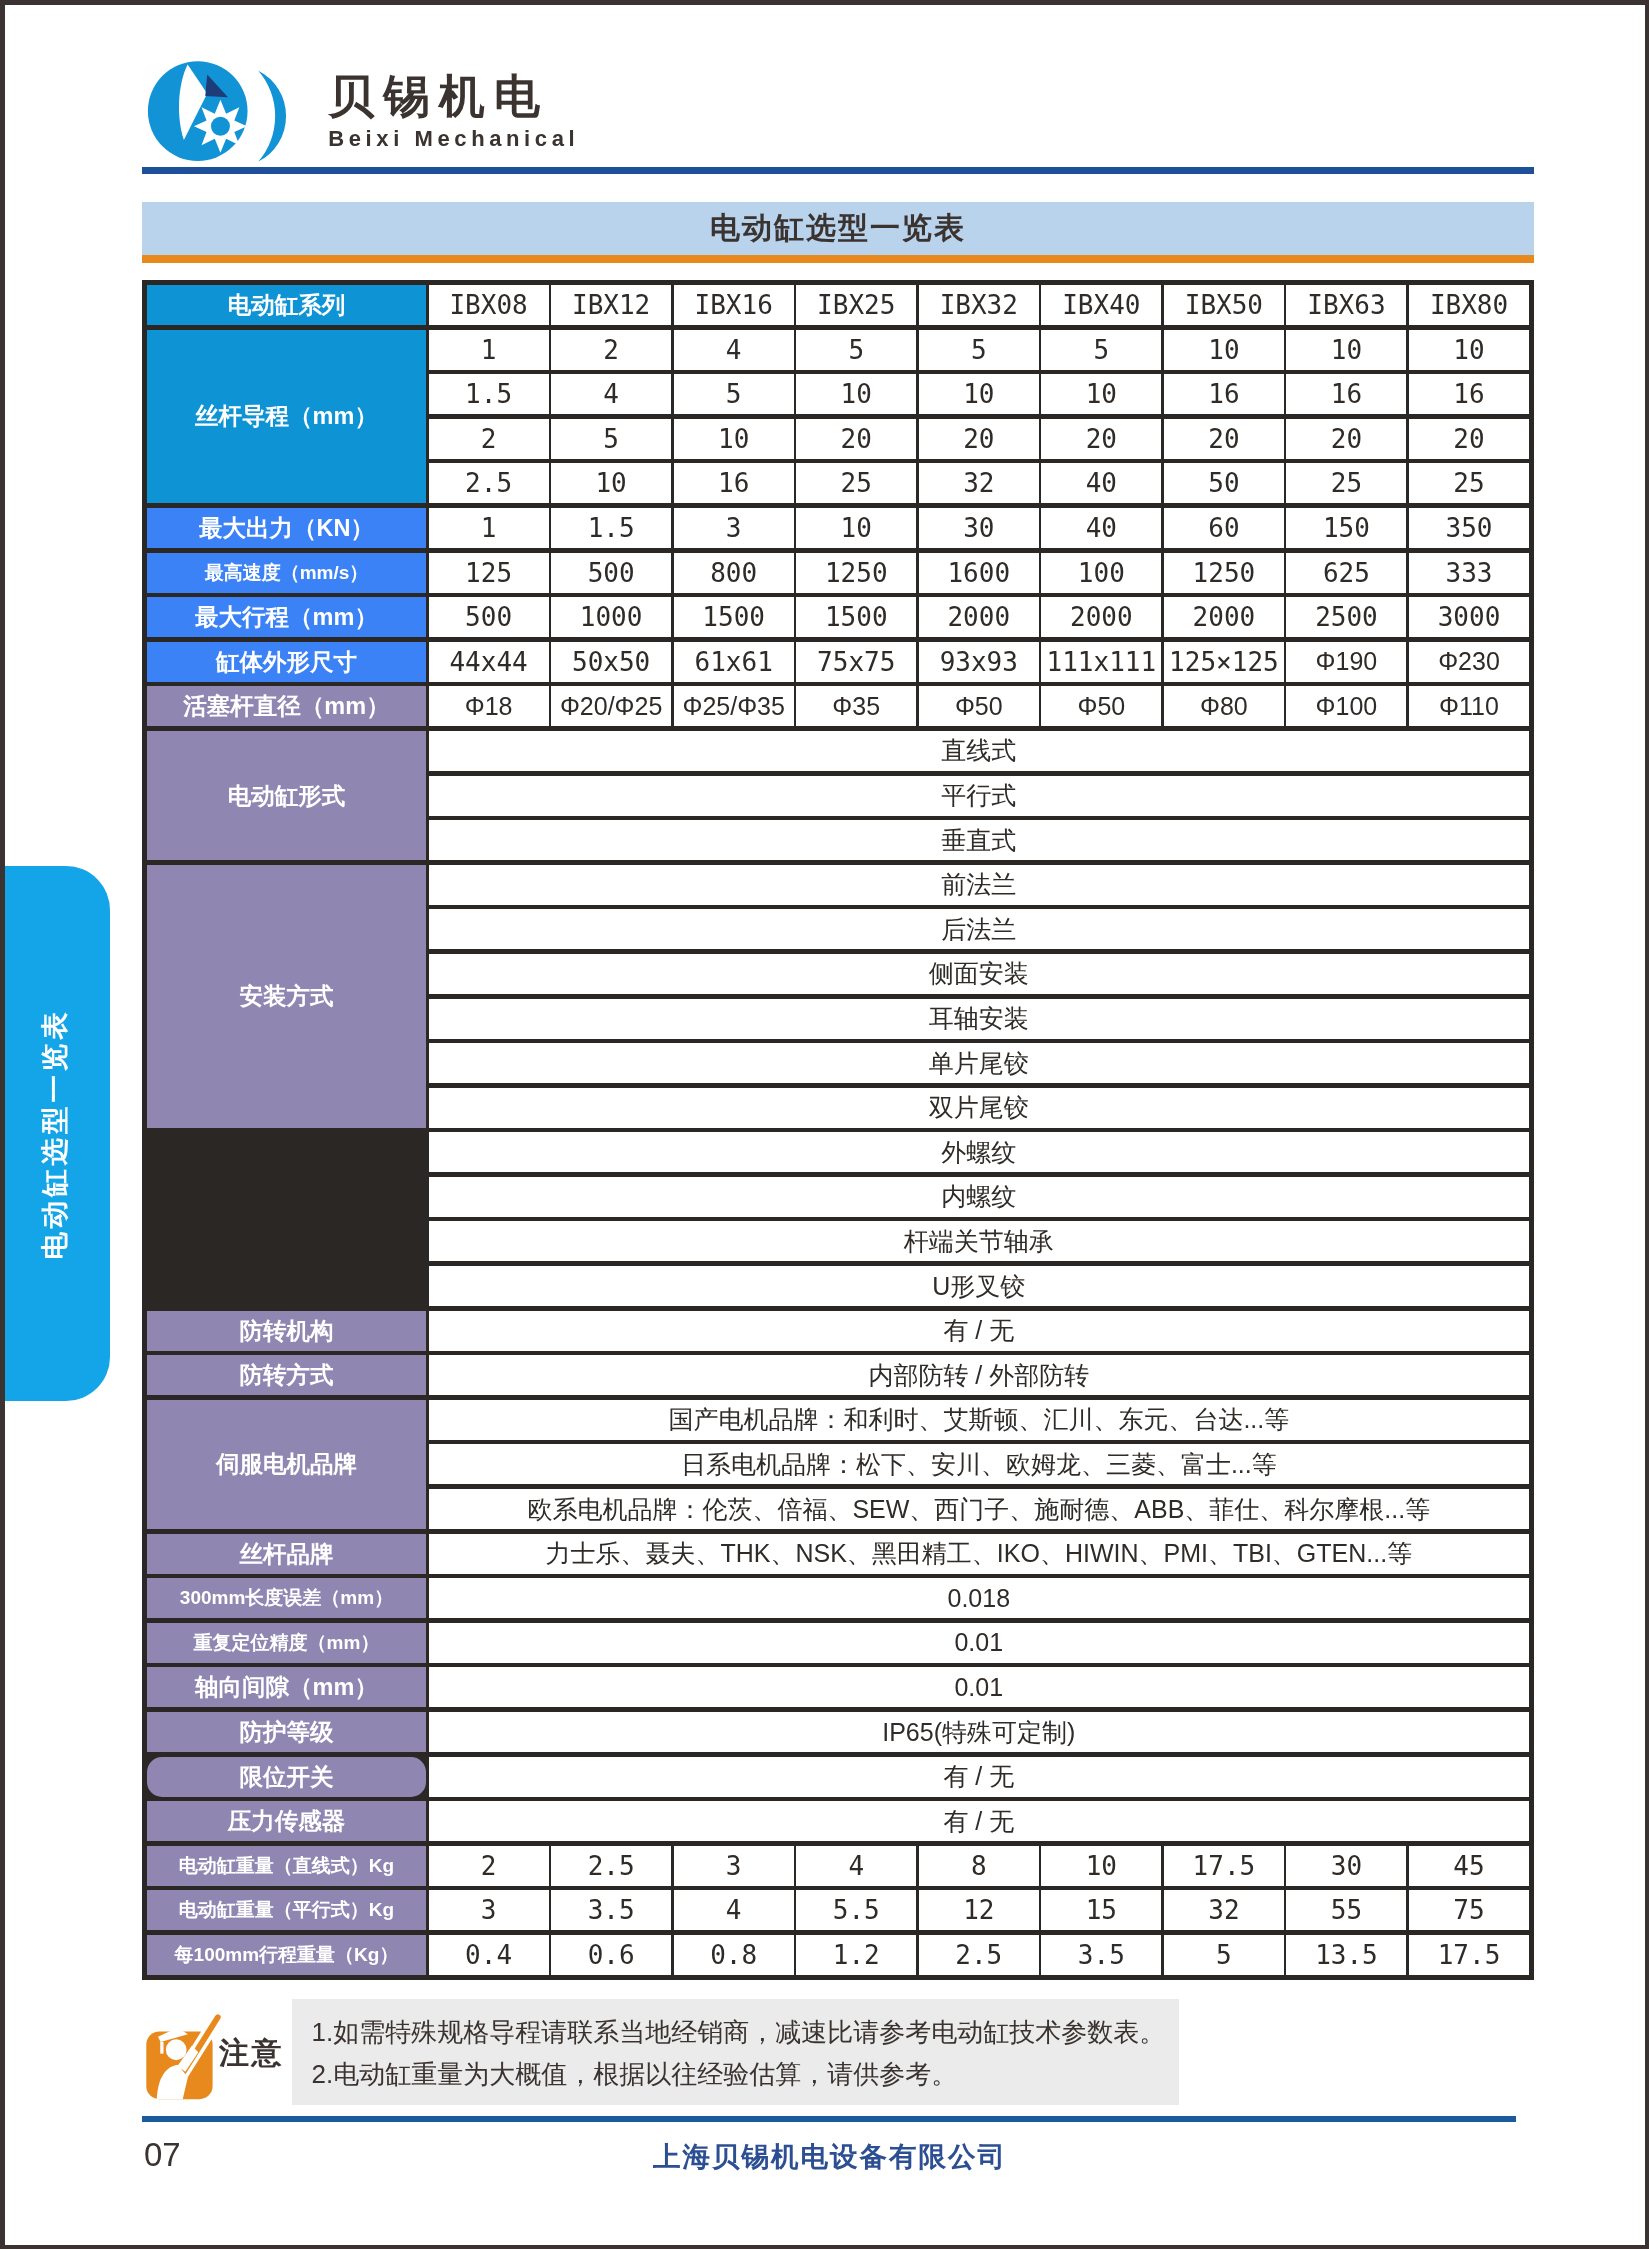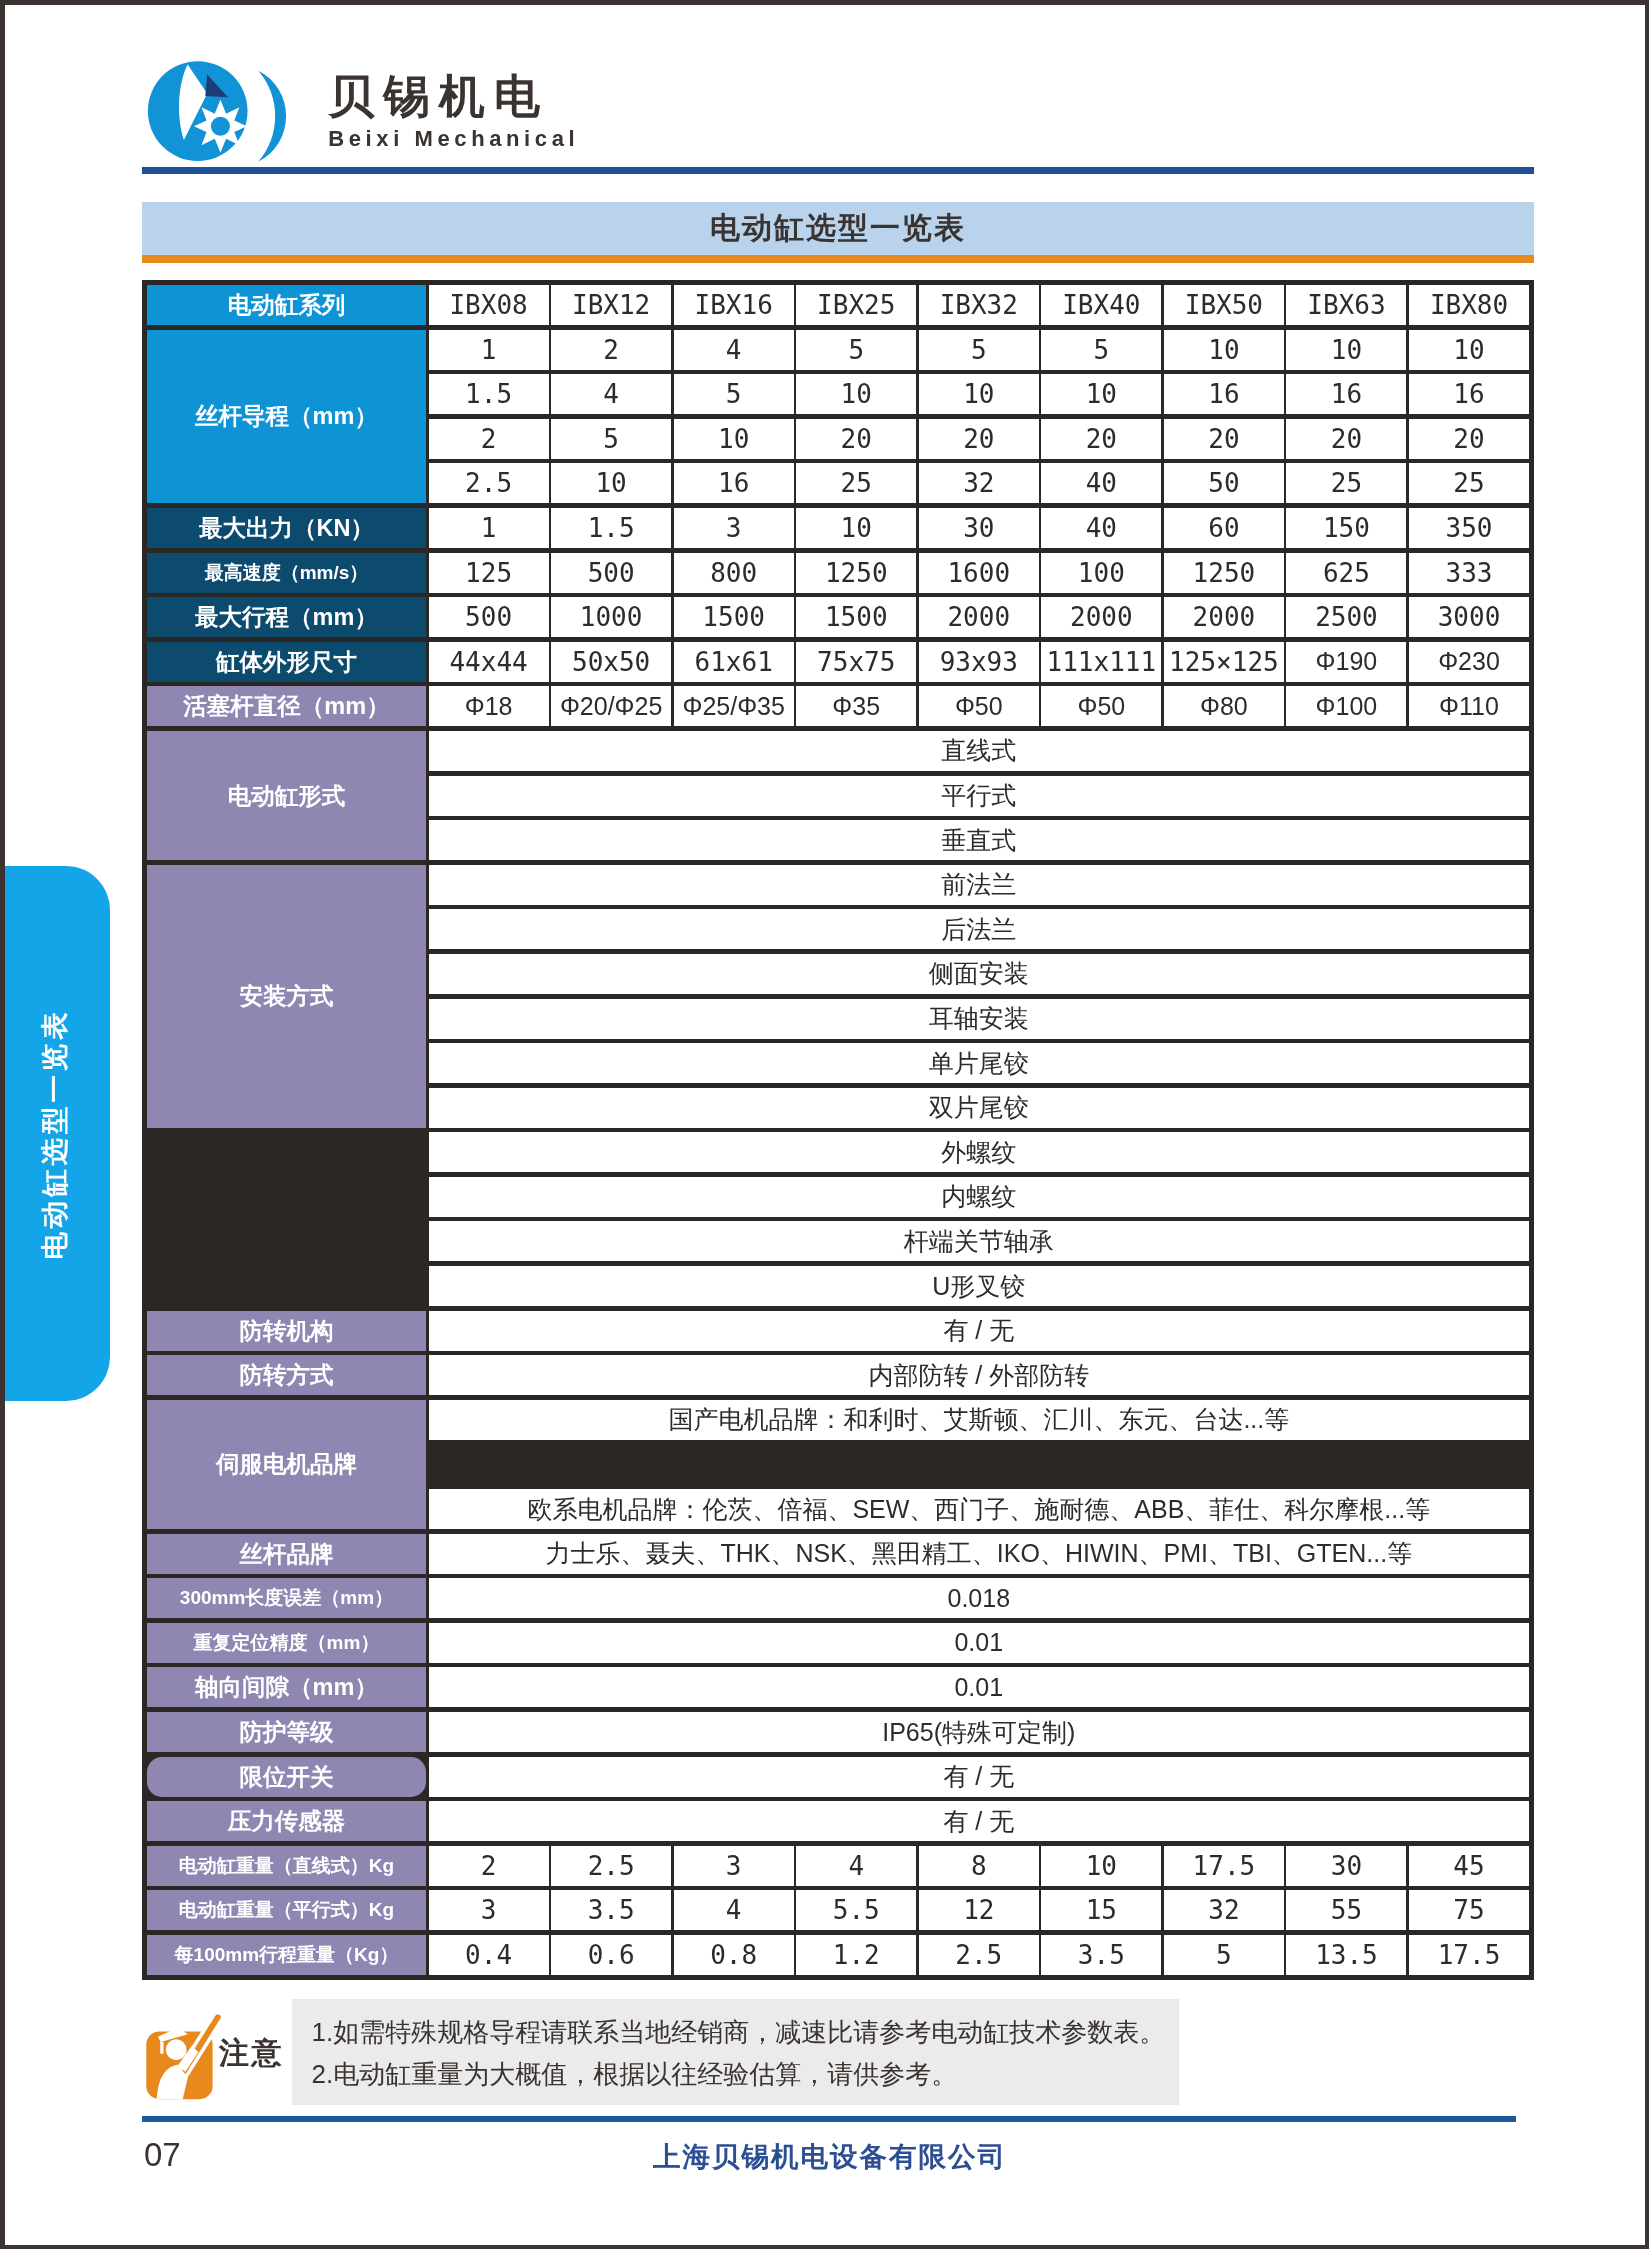--- a/index.html
+++ b/index.html
@@ -25,21 +25,21 @@
               display:grid;grid-template-columns:279px repeat(9,1fr);
               grid-auto-rows:40px;row-gap:4.6px;column-gap:2.6px;}
   .cell{background:#ffffff;display:flex;align-items:center;justify-content:center;
         color:#2f2b28;font-size:26px;font-family:"DejaVu Sans Mono","Liberation Sans",sans-serif;
         white-space:nowrap;overflow:hidden;}
   .cell.cn{font-family:"Liberation Sans",sans-serif;font-size:25px;}
   .label{color:#ffffff;font-weight:700;font-size:23.5px;font-family:"Liberation Sans",sans-serif;
          display:flex;align-items:center;justify-content:center;text-align:center;white-space:nowrap;}
   .label.small{font-size:19px;}
   .tone-blue{background:#0e93d5;}
-  .tone-slate{background:#0c4a6e;}
+  .tone-slate{background:#3b82f6;}
   .tone-purple{background:#8f87b2;}
 
   
   .side-tab{position:absolute;left:-5.9px;top:861px;width:111px;height:535px;background:#14a5e9;
             border-radius:0 44px 44px 0;display:flex;align-items:center;justify-content:center;z-index:5;}
   .side-tab span{display:block;transform:rotate(-90deg);white-space:nowrap;color:#ffffff;
                  font-size:27.5px;font-weight:700;letter-spacing:3.9px;}
 
   
   .note{position:absolute;left:137px;top:1994px;width:1392px;height:126px;}
@@ -194,20 +194,21 @@
       <div class="cell cn" style="grid-area: 20 / 2 / span 1 / -1;">外螺纹</div>
       <div class="cell cn" style="grid-area: 21 / 2 / span 1 / -1;">内螺纹</div>
       <div class="cell cn" style="grid-area: 22 / 2 / span 1 / -1;">杆端关节轴承</div>
       <div class="cell cn" style="grid-area: 23 / 2 / span 1 / -1;">U形叉铰</div>
       <div class="label tone-purple" style="grid-area: 24 / 1 / span 1;">防转机构</div>
       <div class="cell cn" style="grid-area: 24 / 2 / span 1 / -1;">有 / 无</div>
       <div class="label tone-purple" style="grid-area: 25 / 1 / span 1;">防转方式</div>
       <div class="cell cn" style="grid-area: 25 / 2 / span 1 / -1;">内部防转 / 外部防转</div>
       <div class="label tone-purple" style="grid-area: 26 / 1 / span 3;">伺服电机品牌</div>
       <div class="cell cn" style="grid-area: 26 / 2 / span 1 / -1;">国产电机品牌：和利时、艾斯顿、汇川、东元、台达...等</div>
+      <div class="cell cn" style="grid-area: 27 / 2 / span 1 / -1;">日系电机品牌：松下、安川、欧姆龙、三菱、富士...等</div>
       <div class="cell cn" style="grid-area: 28 / 2 / span 1 / -1;">欧系电机品牌：伦茨、倍福、SEW、西门子、施耐德、ABB、菲仕、科尔摩根...等</div>
       <div class="label tone-purple" style="grid-area: 29 / 1 / span 1;">丝杆品牌</div>
       <div class="cell cn" style="grid-area: 29 / 2 / span 1 / -1;">力士乐、聂夫、THK、NSK、黑田精工、IKO、HIWIN、PMI、TBI、GTEN...等</div>
       <div class="label tone-purple small" style="grid-area: 30 / 1 / span 1;">300mm长度误差（mm）</div>
       <div class="cell cn" style="grid-area: 30 / 2 / span 1 / -1;">0.018</div>
       <div class="label tone-purple small" style="grid-area: 31 / 1 / span 1;">重复定位精度（mm）</div>
       <div class="cell cn" style="grid-area: 31 / 2 / span 1 / -1;">0.01</div>
       <div class="label tone-purple" style="grid-area: 32 / 1 / span 1;">轴向间隙（mm）</div>
       <div class="cell cn" style="grid-area: 32 / 2 / span 1 / -1;">0.01</div>
       <div class="label tone-purple" style="grid-area: 33 / 1 / span 1;">防护等级</div>

